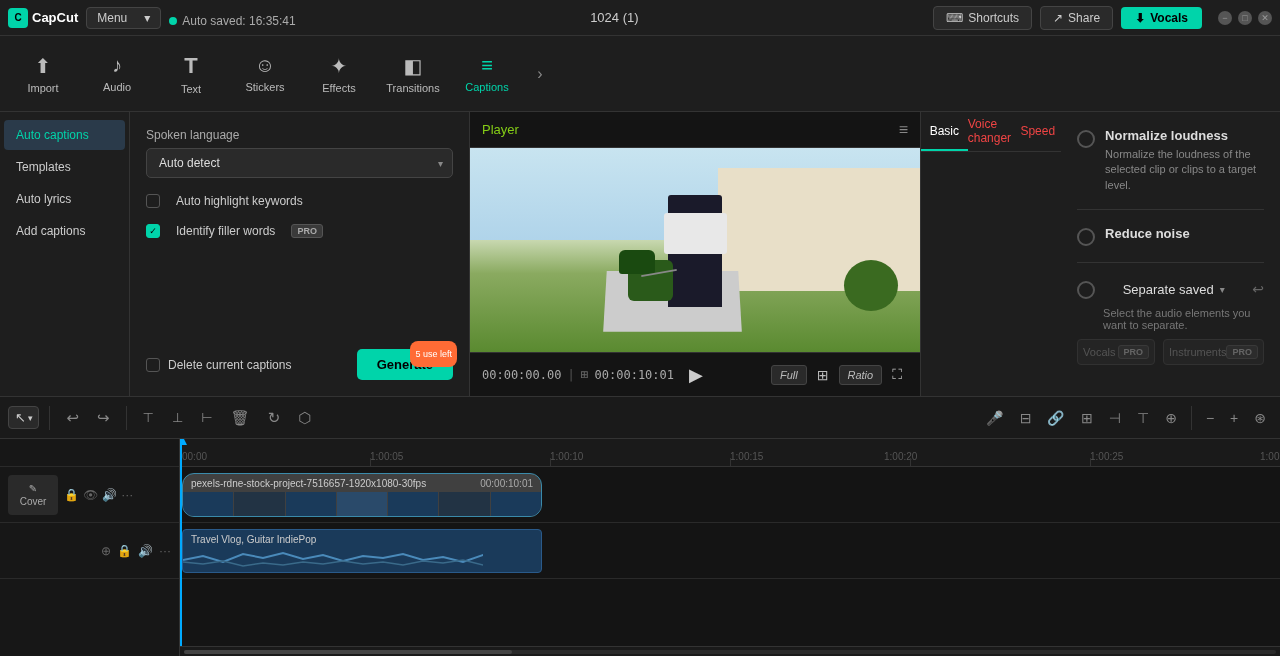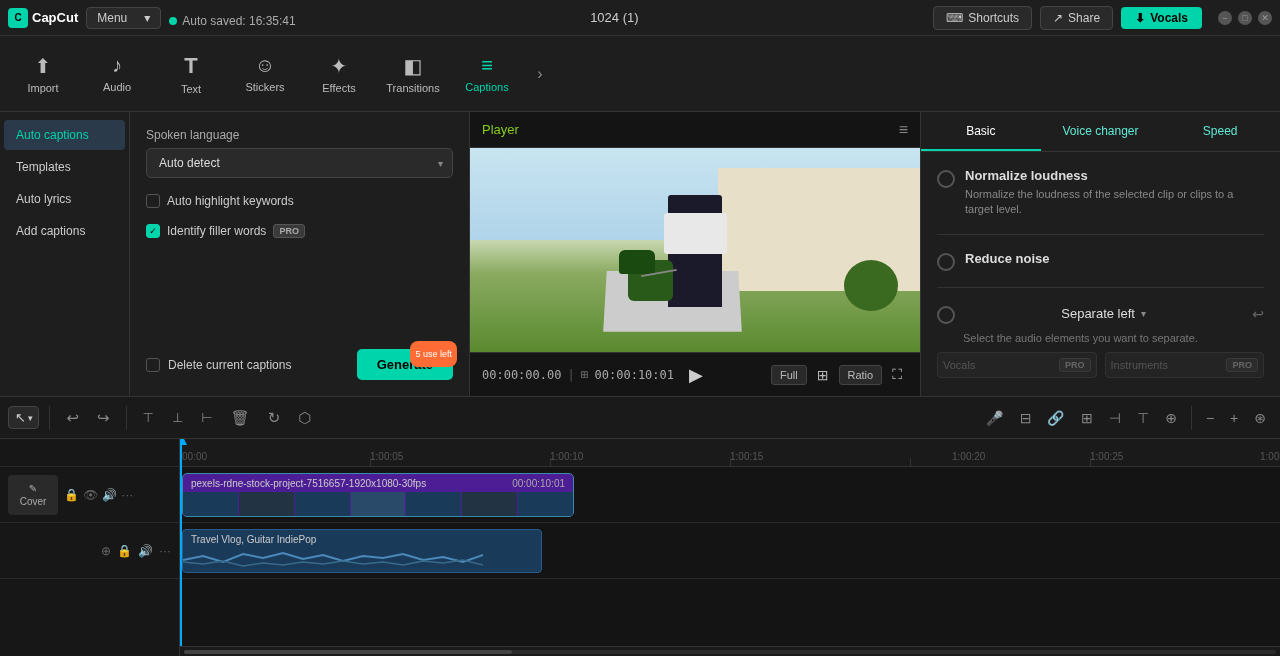--- a/index.html
+++ b/index.html
@@ -245,21 +245,21 @@
       position: absolute;
       right: 10px;
       top: 50%;
       transform: translateY(-50%);
       color: #888;
       pointer-events: none;
       font-size: 10px;
     }
     .checkbox-row {
       display: flex;
-      gap: 7px;
+      gap: 16px;
       font-size: 12px;
       color: #ccc;
     }
     .checkbox-custom {
       width: 14px;
       height: 14px;
       border: 1px solid #555;
       border-radius: 3px;
       background: transparent;
       flex-shrink: 0;
@@ -401,52 +401,53 @@
       margin-left: auto;
     }
     .ctrl-btn {
       background: #2a2a2a;
       border: 1px solid #444;
       color: #bbb;
       padding: 3px 8px;
       border-radius: 3px;
       cursor: pointer;
       font-size: 11px;
+      font-style: italic;
     }
     .ctrl-icon {
       background: none;
       border: none;
       color: #bbb;
       cursor: pointer;
       font-size: 14px;
       padding: 3px 6px;
     }
 
     
     .right-panel {
       width: 360px;
       background: #1e1e1e;
       border-left: 1px solid #333;
       display: flex;
-      flex-direction: column;
+      flex-direction: row;
       flex-shrink: 0;
     }
     .right-panel-tabs {
       display: flex;
       border-bottom: 1px solid #333;
       height: 40px;
     }
     .rpanel-tab {
       flex: 1;
       display: flex;
       align-items: center;
       justify-content: center;
       cursor: pointer;
       font-size: 12px;
-      color: #5eead4;
+      color: #ef4444;
       border-bottom: 2px solid transparent;
     }
     .rpanel-tab.active {
       color: #fff;
       border-bottom-color: #00d4aa;
     }
     .right-panel-content {
       flex: 1;
       padding: 16px;
       overflow-y: auto;
@@ -686,23 +687,23 @@
       height: 12px;
       background: #00aaff;
       clip-path: polygon(50% 100%, 0 0, 100% 0);
       transform: rotate(180deg);
     }
     .video-clip {
       position: absolute;
       top: 6px;
       left: 2px;
       height: 44px;
-      width: 392px;
-      background: #4c1d95;
-      border-radius: 5px;
+      width: 360px;
+      background: #404040;
+      border-radius: 12px;
       overflow: hidden;
       border: 1px solid #3a8aaa;
     }
     .video-clip-label {
       position: absolute;
       top: 4px;
       left: 8px;
       font-size: 10px;
       color: #ccc;
       white-space: nowrap;
@@ -969,21 +970,21 @@
         <div class="audio-option-content">
           <h4>Reduce noise</h4>
         </div>
       </div>
       <div class="divider-line"></div>
 
       <div>
         <div class="separate-audio-row">
           <div class="audio-toggle"></div>
           <div class="separate-audio-title">
-            <span>Separate left</span>
+            <span>Separate saved</span>
             <span class="expand-icon">▾</span>
           </div>
           <span class="undo-icon">↩</span>
         </div>
         <p style="font-size:11px;color:#777;margin:8px 0 8px 26px;">Select the audio elements you want to separate.</p>
         <div class="vocals-instruments-row">
           <div class="vi-btn">
             <span>Vocals</span>
             <span class="pro-badge">PRO</span>
           </div>
@@ -1063,21 +1064,21 @@
 
       <div class="timeline-ruler">
         <span class="ruler-mark" style="left:2px;">00:00</span>
         <span class="ruler-tick" style="left:0px;"></span>
         <span class="ruler-mark" style="left:190px;">1:00:05</span>
         <span class="ruler-tick" style="left:190px;"></span>
         <span class="ruler-mark" style="left:370px;">1:00:10</span>
         <span class="ruler-tick" style="left:370px;"></span>
         <span class="ruler-mark" style="left:550px;">1:00:15</span>
         <span class="ruler-tick" style="left:550px;"></span>
-        <span class="ruler-mark" style="left:772px;">1:00:20</span>
+        <span class="ruler-mark" style="left:704px;">1:00:20</span>
         <span class="ruler-tick" style="left:730px;"></span>
         <span class="ruler-mark" style="left:910px;">1:00:25</span>
         <span class="ruler-tick" style="left:910px;"></span>
         <span class="ruler-mark" style="left:1080px;">1:00</span>
       </div>
 
       <div class="timeline-tracks">
 
         <div class="playhead">
           <div class="playhead-head"></div>

